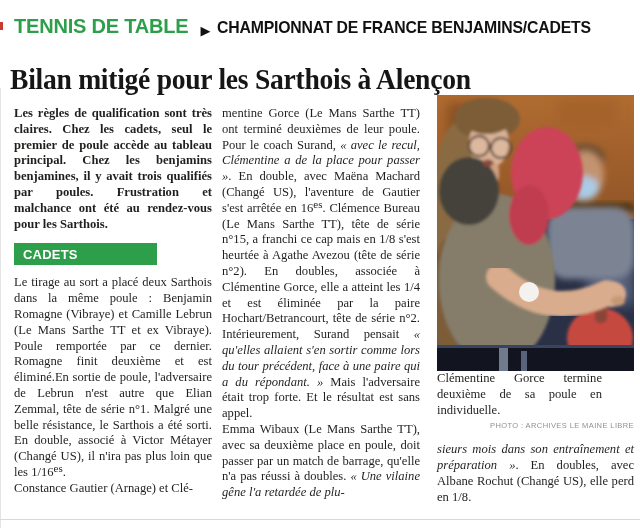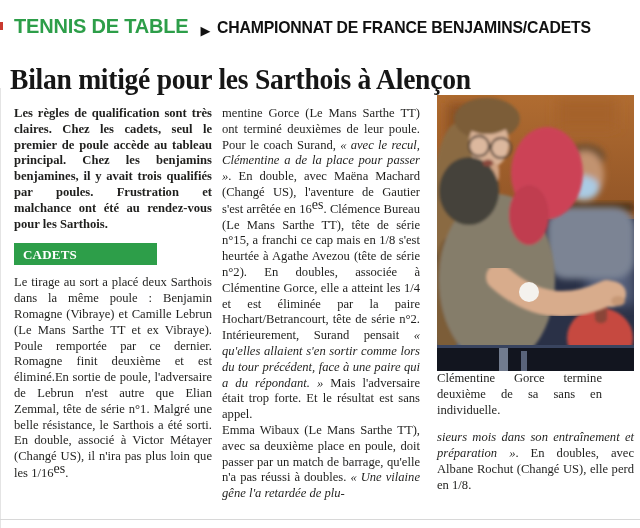--- a/index.html
+++ b/index.html
@@ -36,25 +36,25 @@
   .col-3{left:437px;top:95px;width:197px;}
 
   .col p{
     margin:0;font-family:"Liberation Serif",serif;
     font-size:12.6px;line-height:15.8px;color:#1f1f1d;
     text-align:justify;text-justify:inter-word;
   }
   p.intro{font-weight:bold;}
   .r-b{font-weight:bold;}
   .r-i{font-style:italic;}
-  .r-sup{font-size:14px;position:relative;top:-4px;}
+  .r-sup{font-size:11px;position:relative;top:-4px;}
 
   .label{
     background:var(--green);color:#ffffff;
-    font-family:Liberation Serif, serif;font-weight:bold;
+    font-family:Liberation Sans, sans-serif;font-weight:bold;
     font-size:13px;letter-spacing:0.2px;
     width:134px;height:17px;padding:4px 0 1px 9px;
     margin:11px 0 10px 0;
   }
   .label.first-gap{margin-top:10px;}
 
   
   .photo-frame{width:197px;height:276px;overflow:hidden;background:#2a3147;}
   .photo-frame svg{display:block;width:100%;height:100%;}
   .caption{
@@ -81,20 +81,21 @@
   <span class="kicker-arrow">▶</span>
   <span class="kicker-title">CHAMPIONNAT DE FRANCE BENJAMINS/CADETS</span>
 </div>
 
 <h1 class="headline">Bilan mitigé pour les Sarthois à Alençon</h1>
 
 <div class="col col-1">
   <p class="intro"><span class="r-b">Les règles de qualification sont très claires. Chez les cadets, seul le premier de poule accède au tableau principal.  Chez les benjamins benjamines, il y avait trois qualifiés par poules. Frustration et malchance ont été au rendez-vous pour les Sarthois.</span></p>
   <div class="label">CADETS</div>
   <p><span>Le tirage au sort a placé deux Sarthois dans la même poule : Benjamin Romagne (Vibraye) et Camille Lebrun (Le Mans Sarthe TT et ex Vibraye). Poule remportée par ce dernier. Romagne finit deuxième et est éliminé.En sortie de poule, l'adversaire de Lebrun n'est autre que Elian Zemmal, tête de série n°1. Malgré une belle résistance, le Sarthois a été sorti. En double, associé à Victor Métayer (Changé US), il n'ira pas plus loin que les 1/16</span><span class="r-sup">es</span><span>.</span></p>
+  <p><span>Constance Gautier (Arnage) et Clé-</span></p>
 </div>
 
 <div class="col col-2">
   <p><span>mentine Gorce (Le Mans Sarthe TT) ont terminé deuxièmes de leur poule. Pour le coach Surand, </span><span class="r-i">« avec le recul, Clémentine a de la place pour passer »</span><span>. En double, avec Maëna Machard (Changé US), l'aventure de Gautier s'est arrêtée en 16</span><span class="r-sup">es</span><span>. Clémence Bureau (Le Mans Sarthe TT), tête de série n°15, a franchi ce cap mais en 1/8 s'est heurtée à Agathe Avezou (tête de série n°2). En doubles, associée à Clémentine Gorce, elle a atteint les 1/4 et est éliminée par la paire Hochart/Betrancourt, tête de série n°2. Intérieurement, Surand pensait </span><span class="r-i">« qu'elles allaient s'en sortir comme lors du tour précédent, face à une paire qui a du répondant. »</span><span> Mais l'adversaire était trop forte. Et le résultat est sans appel.</span></p>
   <p><span>Emma Wibaux (Le Mans Sarthe TT), avec sa deuxième place en poule, doit passer par un match de barrage, qu'elle n'a pas réussi à doubles. </span><span class="r-i">« Une vilaine gêne l'a retardée de plu-</span></p>
 </div>
 
 <div class="col col-3">
   <div class="photo-frame">
     <svg viewBox="0 0 197 276" preserveAspectRatio="none">
@@ -164,15 +165,16 @@
       <circle cx="92" cy="197" r="10" fill="#f4f2ee"></circle>
 
       <g>
         <rect x="0" y="250" width="197" height="4" fill="#39445f"></rect>
         <rect x="0" y="253" width="197" height="23" fill="#12151f"></rect>
         <rect x="62" y="253" width="9" height="23" fill="#717b8e"></rect>
         <rect x="84" y="256" width="6" height="20" fill="#59637a"></rect>
       </g>
     </svg>
   </div>
-  <p class="caption">Clémentine Gorce termine deuxième de sa sans en individuelle.</p>
+  <p class="caption">Clémentine Gorce termine deuxième de sa poule en individuelle.</p>
+  <div class="credit">PHOTO : ARCHIVES LE MAINE LIBRE</div>
   <p class="cont"><span class="r-i">sieurs mois dans son entraînement et préparation »</span><span>. En doubles, avec Albane Rochut (Changé US), elle perd en 1/8.</span></p>
 </div>
 
 </body></html>

